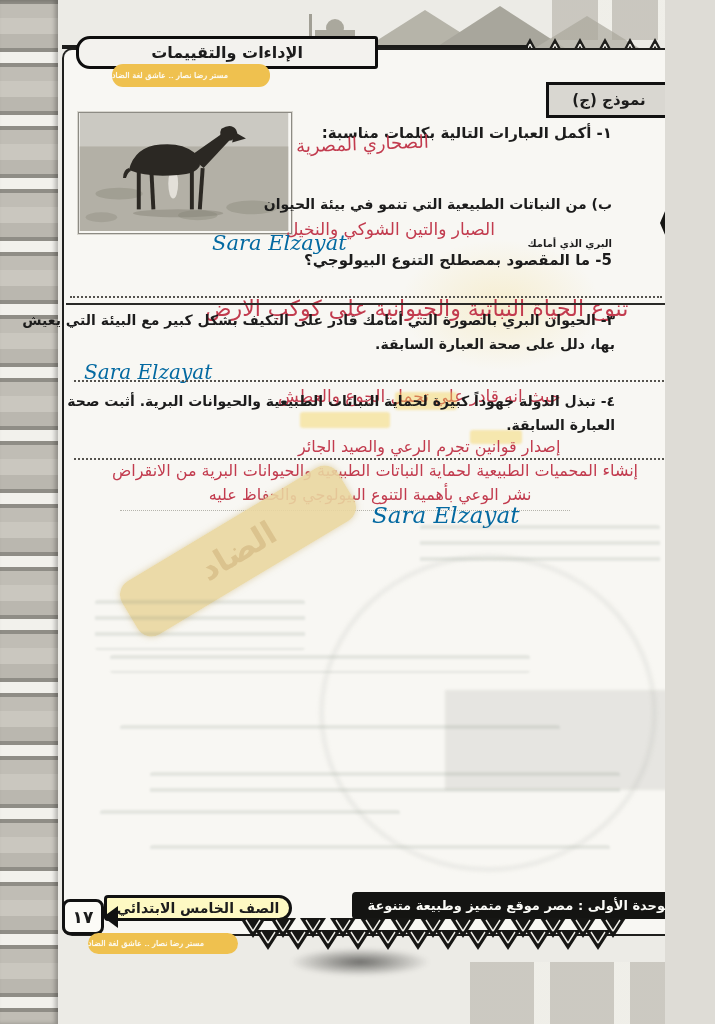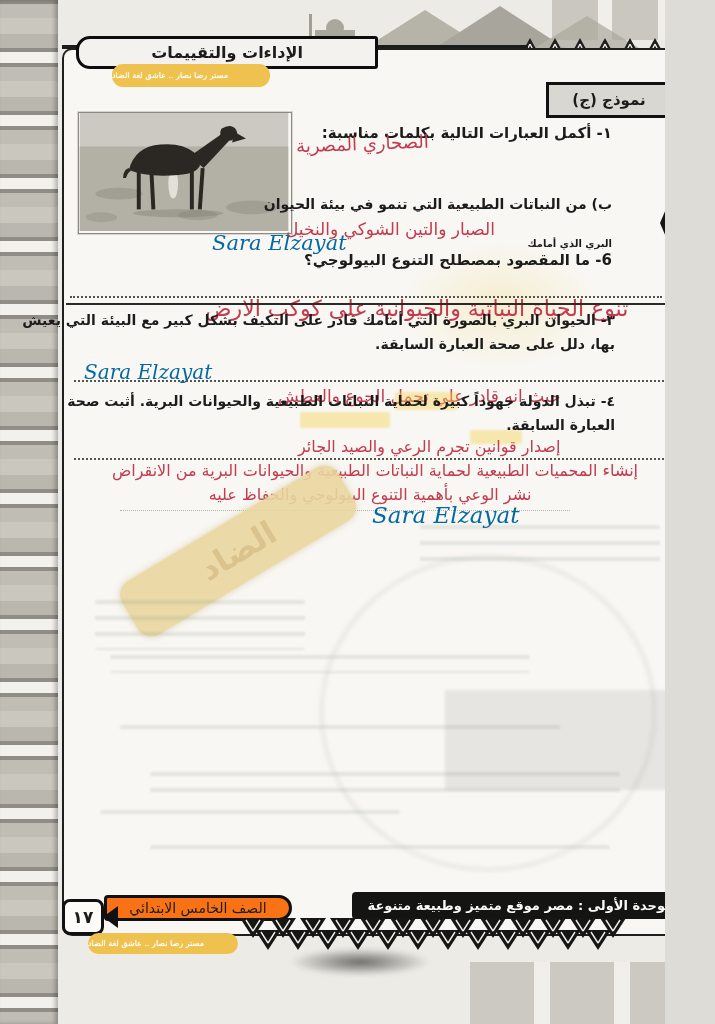--- a/index.html
+++ b/index.html
@@ -51,23 +51,23 @@
   .tan-banner span{color:#d9bf8a;font-size:32px;font-weight:bold;opacity:.85;direction:rtl;}
   
   .tab18{left:660px;top:192px;width:55px;height:62px;background:#151513;color:#fff;
     clip-path:polygon(0% 50%,20% 8%,100% 0%,100% 100%,20% 92%);
     display:flex;align-items:flex-start;justify-content:center;padding-left:8px;box-sizing:border-box;
     font-size:20px;font-weight:bold;}
   
   .footer-unit{left:352px;top:892px;width:338px;height:27px;background:#141412;color:#fbfbf7;
     border-radius:4px 14px 14px 4px;display:flex;align-items:center;justify-content:center;
     font-weight:bold;font-size:13px;direction:rtl;}
-  .footer-grade{left:104px;top:895px;width:188px;height:26px;background:#f97316;border:3px solid #111;
+  .footer-grade{left:104px;top:895px;width:188px;height:26px;background:#fef9c3;border:3px solid #111;
     border-radius:4px 13px 13px 4px;display:flex;align-items:center;justify-content:center;
-    font-weight:normal;font-size:14px;direction:rtl;box-sizing:border-box;}
+    font-weight:bold;font-size:14px;direction:rtl;box-sizing:border-box;}
   .num17{left:62px;top:899px;width:42px;height:36px;background:#fcfbf7;border:3px solid #111;
     border-radius:8px;display:flex;align-items:center;justify-content:center;
     font-weight:bold;font-size:17px;box-sizing:border-box;text-align:center;}
   .num17-arrow{left:103px;top:906px;width:0;height:0;border-right:15px solid #111;
     border-top:11px solid transparent;border-bottom:11px solid transparent;}
   .smudge{left:290px;top:948px;width:140px;height:28px;
     background:radial-gradient(closest-side,rgba(40,40,38,.65),rgba(40,40,38,0));filter:blur(2px);}
 </style>
 </head>
 <body>
@@ -147,21 +147,21 @@
 
   <div class="abs qline bold" style="right:53px;top:122px;font-size:15px;">١- أكمل العبارات التالية بكلمات مناسبة:</div>
   <div class="abs red" style="left:296px;top:133px;font-size:18px;transform:rotate(-2deg);">الصحاري المصرية</div>
   <div class="abs qline" style="right:53px;top:194px;font-size:14px;font-weight:600;">ب) من النباتات الطبيعية التي تنمو في بيئة الحيوان</div>
   <div class="abs qline" style="right:53px;top:236px;font-size:10px;font-weight:600;">البري الذي أمامك</div>
   <div class="abs red" style="right:170px;top:219px;font-size:17px;">الصبار والتين الشوكي والنخيل</div>
 
   <div class="abs sara" style="left:212px;top:231px;font-size:21px;">Sara Elzayat</div>
 
   <div class="abs glow" style="left:400px;top:240px;width:200px;height:130px;"></div>
-  <div class="abs qline bold" style="right:53px;top:249px;font-size:15px;">6- ما المقصود بمصطلح التنوع البيولوجي؟</div>
+  <div class="abs qline bold" style="right:53px;top:249px;font-size:15px;">5- ما المقصود بمصطلح التنوع البيولوجي؟</div>
   <div class="abs red" style="left:205px;top:271px;font-size:22px;margin-top:25px;">تنوع الحياة النباتية والحيوانية على كوكب الارض</div>
   <div class="abs dotted" style="left:70px;top:296px;width:592px;"></div>
 
   <div class="abs sectline" style="left:66px;top:303px;width:610px;"></div>
 
   <div class="abs qline bold" style="right:50px;top:310px;font-size:14px;">٣- الحيوان البري بالصورة التي أمامك قادر على التكيف بشكل كبير مع البيئة التي يعيش</div>
   <div class="abs qline bold" style="right:50px;top:334px;font-size:14px;">بها، دلل على صحة العبارة السابقة.</div>
   <div class="abs red" style="left:278px;top:354px;font-size:17px;margin-top:32px;">حيث انه قادر علي تحمل الجوع والعطش</div>
   <div class="abs sara" style="left:84px;top:360px;font-size:20px;">Sara Elzayat</div>
   <div class="abs dotted" style="left:74px;top:380px;width:590px;"></div>

